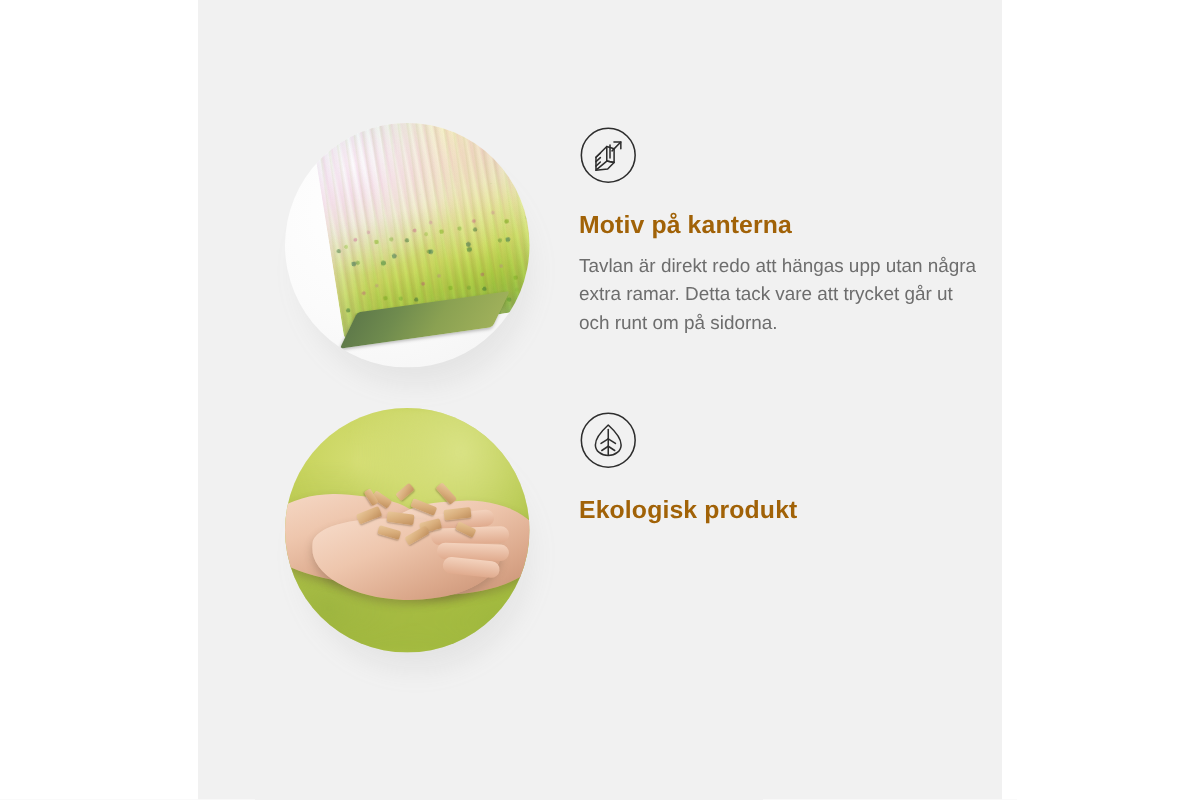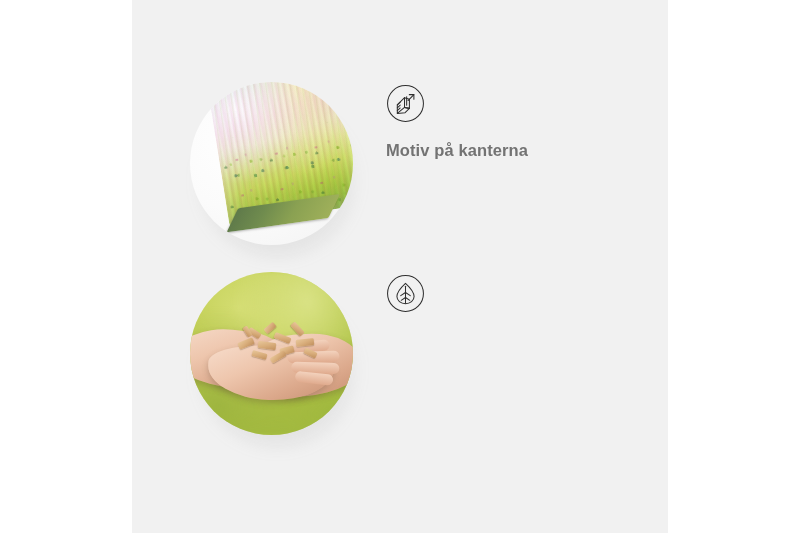--- a/index.html
+++ b/index.html
@@ -261,21 +261,21 @@
     display: block;
     margin-bottom: 18px;
   }
   .feature-icon svg { display: block; }
 
   .feature-title {
     margin: 0 0 7px 0;
     font-size: 16.5px;
     font-weight: 700;
     letter-spacing: 0.1px;
-    color: #737373;
+    color: #a16207;
     line-height: 1.2;
   }
   .feature-desc {
     margin: 0;
     font-size: 12.6px;
     line-height: 1.52;
     color: #6d6d6d;
     max-width: 268px;
   }
 </style>
@@ -312,20 +312,21 @@
             <path d="M11.6 27.4 L14.6 24.6"></path>
             <path d="M19.0 14.0 L24.0 15.6 L24.0 25.0 L19.0 24.0"></path>
             <path d="M19.0 24.0 L24.0 25.0 L19.6 29.4 L11.6 30.2"></path>
 
             <path d="M21.2 13.0 L21.2 21.8"></path>
             <path d="M23.9 10.9 L28.6 10.9 L28.6 15.6"></path>
             <path d="M28.6 10.9 L22.6 17.0"></path>
           </svg>
         </span>
         <h2 class="feature-title">Motiv på kanterna</h2>
+        <p class="feature-desc">Tavlan är direkt redo att hängas upp utan några extra ramar. Detta tack vare att trycket går ut och runt om på sidorna.</p>
       </div>
     </div>
 
     <div class="feature-row row-2">
 
       <div class="media-wrap">
         <div class="media-shadow"></div>
         <div class="media-circle">
           <div class="eco-scene">
             <div class="hand hand-left"></div>
@@ -360,17 +361,18 @@
           <svg width="39" height="39" viewBox="0 0 40 40" fill="none" stroke="#2e2e2e" stroke-width="1.05" stroke-linecap="round" stroke-linejoin="round">
             <circle cx="20" cy="20" r="18.4" stroke-width="1.05"></circle>
             <path d="M20 9.6 C13.6 15.4 11.2 19.5 11.2 23.2 C11.2 27.3 15.1 30.4 20 30.4 C24.9 30.4 28.8 27.3 28.8 23.2 C28.8 19.5 26.4 15.4 20 9.6 Z"></path>
             <path d="M20 12.6 L20 30.0"></path>
             <path d="M20 19.0 L15.1 22.2"></path>
             <path d="M20 19.0 L24.9 22.2"></path>
             <path d="M20 24.1 L15.6 27.0"></path>
             <path d="M20 24.1 L24.4 27.0"></path>
           </svg>
         </span>
+        <h2 class="feature-title">Ekologisk produkt</h2>
       </div>
     </div>
 
   </div>
 </div>
 
 </body></html>

